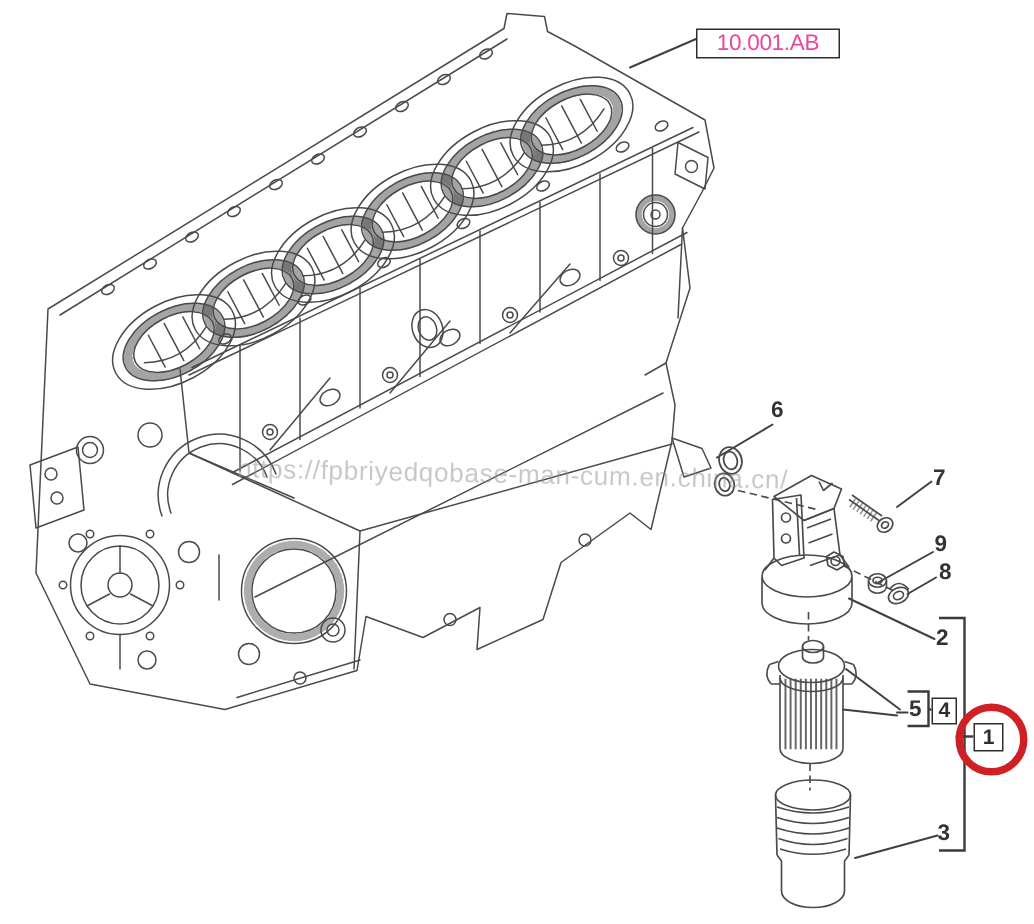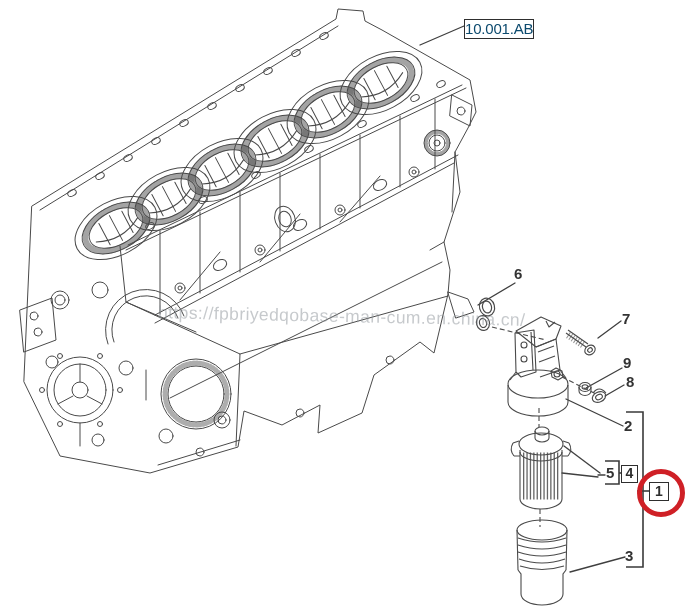--- a/index.html
+++ b/index.html
@@ -2,22 +2,22 @@
 <html><head>
 <meta charset="utf-8">
 <style>
   html,body{margin:0;padding:0;background:#fff;}
   #stage{position:relative;width:689px;height:616px;background:#ffffff;overflow:hidden;
          font-family:"Liberation Sans",sans-serif;}
   #stage svg{position:absolute;left:0;top:0;}
   .callout{position:absolute;font:700 15px "Liberation Sans",sans-serif;color:#333;line-height:15px;}
   .cbox{position:absolute;border:1.8px solid #2e2e2e;background:#fff;text-align:center;
         font:700 14px "Liberation Sans",sans-serif;color:#2e2e2e;box-sizing:border-box;}
-  .refbox{position:absolute;left:464px;top:19px;width:70px;height:20px;border:1.9px solid #2e2e2e;
-        background:#fff;text-align:center;font:400 15px "Liberation Sans",sans-serif;color:#0c4a6e;
+  .refbox{position:absolute;left:464px;top:19px;width:96px;height:20px;border:1.9px solid #2e2e2e;
+        background:#fff;text-align:center;font:400 15px "Liberation Sans",sans-serif;color:#ec4899;
         line-height:17px;box-sizing:border-box;letter-spacing:-0.2px;}
   .wm{position:absolute;left:158px;top:306px;font:400 17.5px "Liberation Sans",sans-serif;
       color:#8f959b;opacity:.5;transform:rotate(1.2deg);letter-spacing:.4px;white-space:nowrap;
       pointer-events:none;}
 </style>
 </head>
 <body>
 
 <div id="stage">
 

